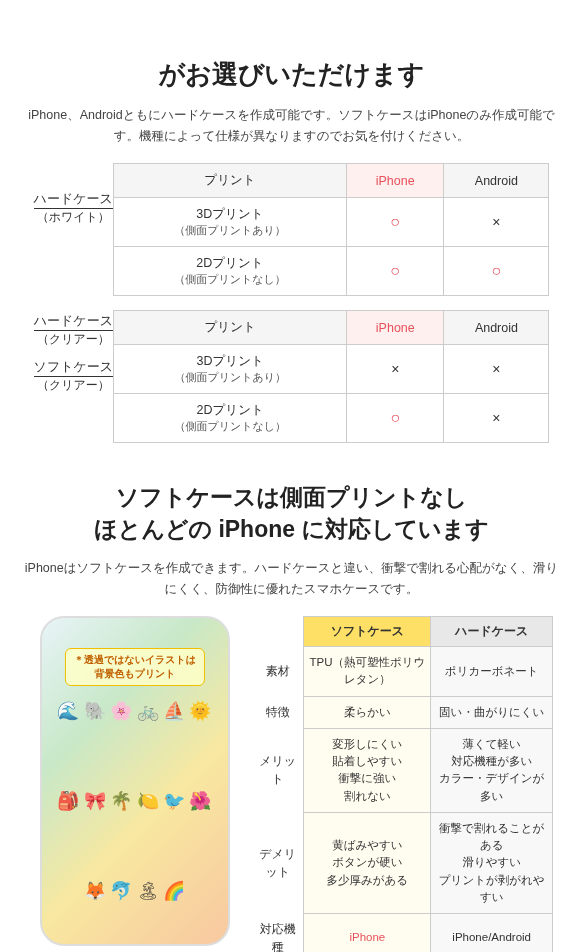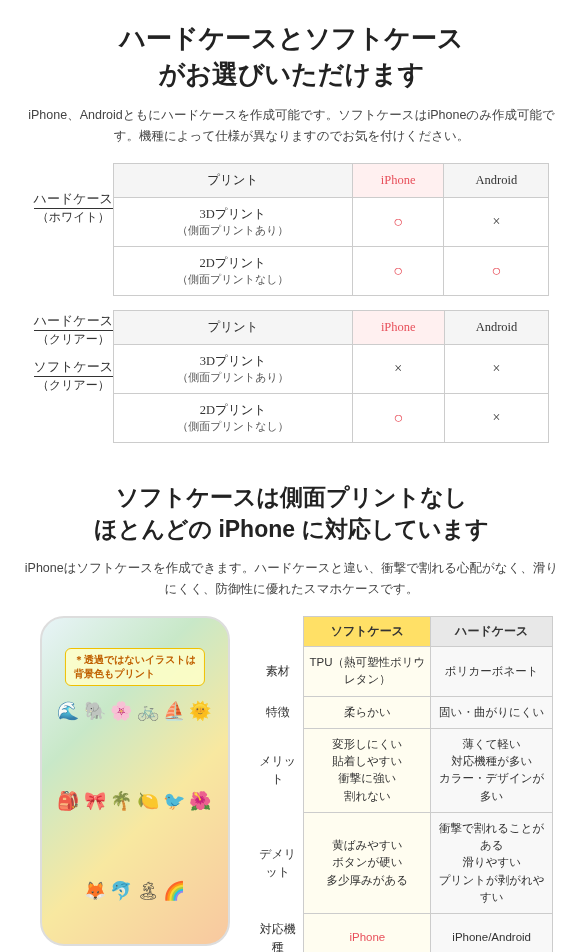--- a/index.html
+++ b/index.html
@@ -28,21 +28,20 @@
     .sub-text {
       font-size: 12.5px;
       color: #444;
       line-height: 1.7;
       margin-bottom: 16px;
     }
     .case-table {
       width: 100%;
       border-collapse: collapse;
       font-size: 12.5px;
-      font-family: Liberation Serif, serif;
     }
     .case-table th, .case-table td {
       border: 1px solid #ccc;
       text-align: center;
       padding: 8px 6px;
       vertical-align: middle;
     }
     .case-table th {
       background: #f5f5f5;
       font-weight: normal;
@@ -121,21 +120,21 @@
       top: 30px;
       left: 50%;
       transform: translateX(-50%);
       background: rgba(255,255,200,0.85);
       border: 1.5px solid #f0c000;
       border-radius: 6px;
       padding: 4px 8px;
       font-size: 10px;
       color: #c06000;
       font-weight: bold;
-      text-align: left;
+      text-align: center;
       white-space: nowrap;
       z-index: 2;
     }
 
     
     .right-compare {
       flex: 1;
     }
     .compare-table {
       width: 100%;
@@ -194,21 +193,21 @@
     .sticker {
       font-size: 18px;
       opacity: 0.85;
     }
   </style>
 </head>
 <body>
 
 <div class="top-section">
   <div class="main-title">
-    <span>ハードケースとソフトケース</span><br>
+    <br>
     <span>がお選びいただけます</span>
   </div>
   <div class="sub-text">iPhone、Androidともにハードケースを作成可能です。ソフトケースはiPhoneのみ作成可能です。機種によって仕様が異なりますのでお気を付けください。</div>
 
   <div class="table-wrapper">
     <div class="left-labels">
       <div class="label-block" style="height:90px; justify-content:center;">
         <span class="label-underline">ハードケース</span>
         <span class="label-paren">（ホワイト）</span>
       </div>

